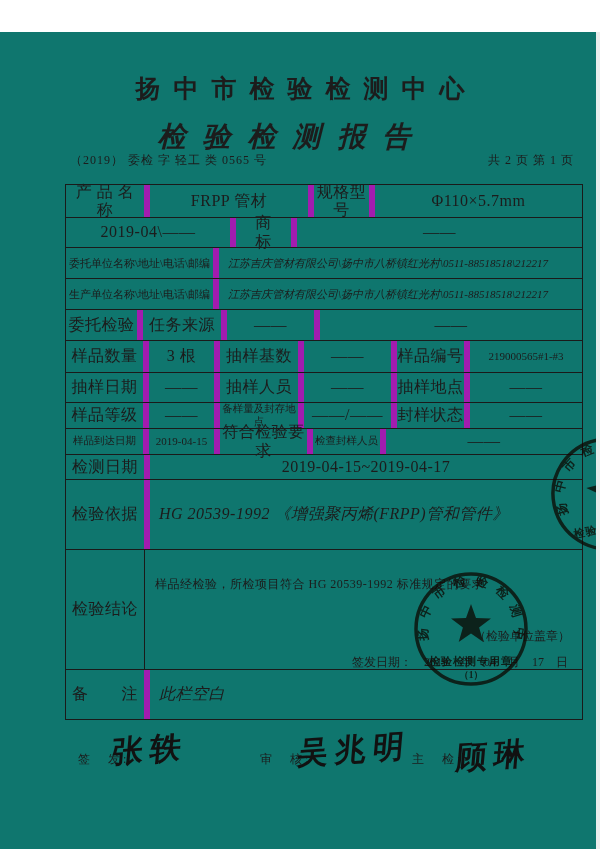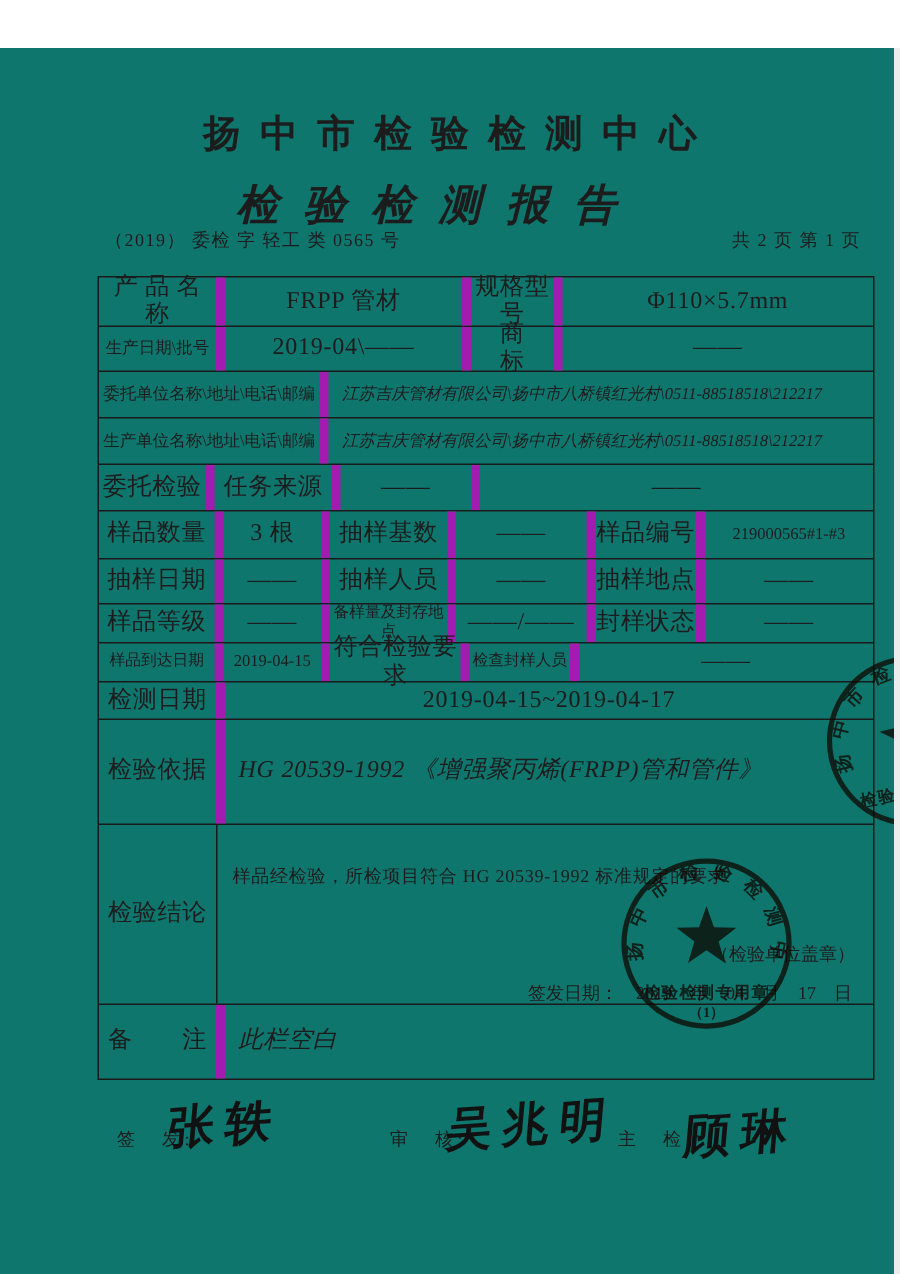--- a/index.html
+++ b/index.html
@@ -79,21 +79,20 @@
   <div class="rtable">
 
     <div class="tr" style="height:32px">
       <div class="c" style="width:78px">产 品 名 称</div>
       <div class="c" style="width:164px">FRPP 管材</div>
       <div class="c" style="width:61px">规格型号</div>
       <div class="c grow">Φ110×5.7mm</div>
     </div>
 
     <div class="tr" style="height:30px">
-      <div class="c small" style="width:78px">生产日期\批号</div>
       <div class="c" style="width:164px">2019-04\——</div>
       <div class="c" style="width:61px">商　　标</div>
       <div class="c grow">——</div>
     </div>
 
     <div class="tr" style="height:31px">
       <div class="c small" style="width:147px">委托单位名称\地址\电话\邮编</div>
       <div class="c grow left small">江苏吉庆管材有限公司\扬中市八桥镇红光村\0511-88518518\212217</div>
     </div>
 

